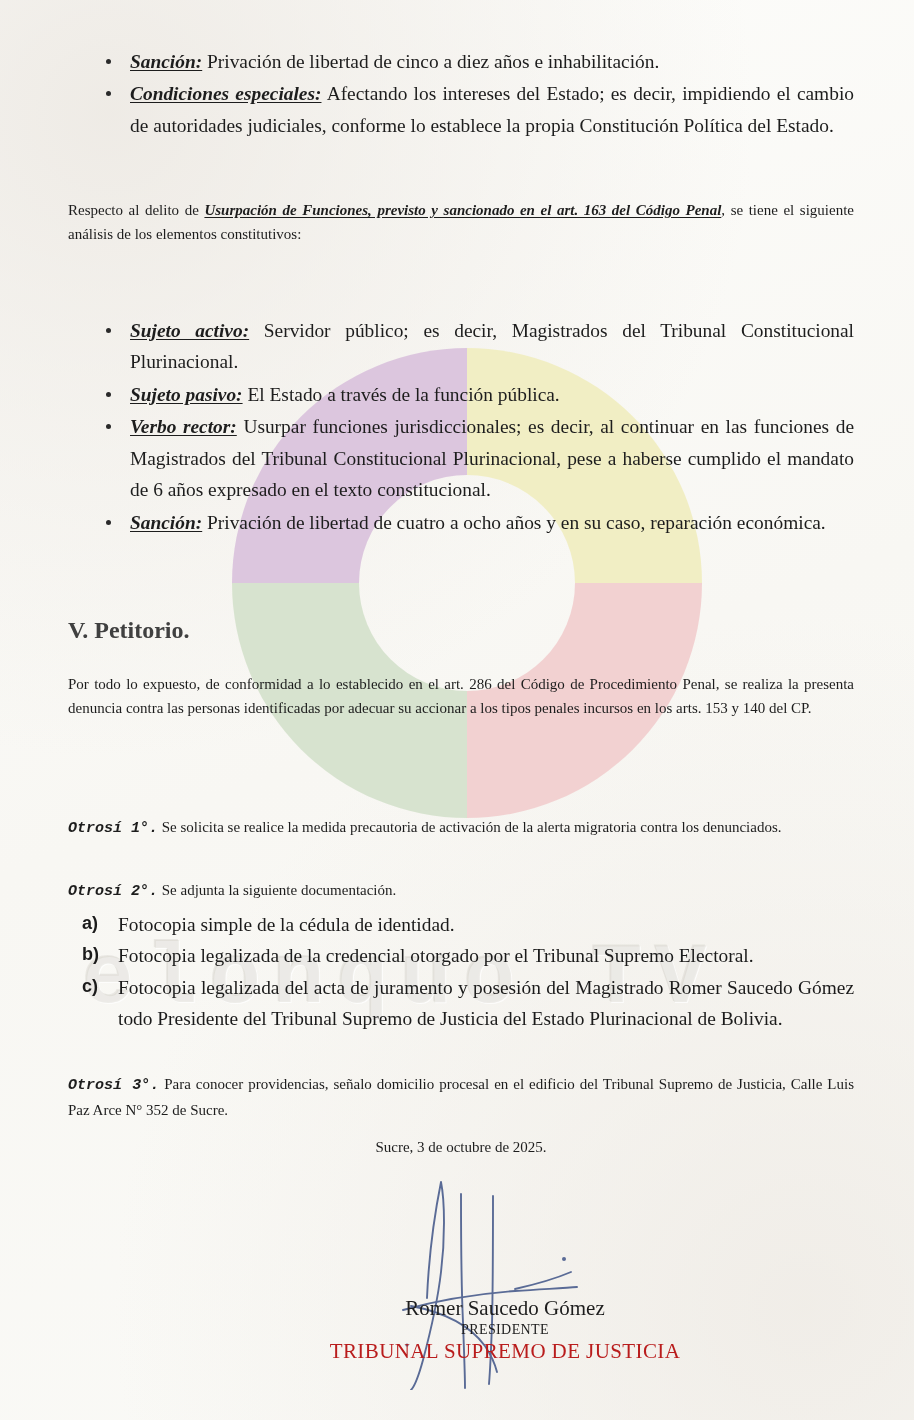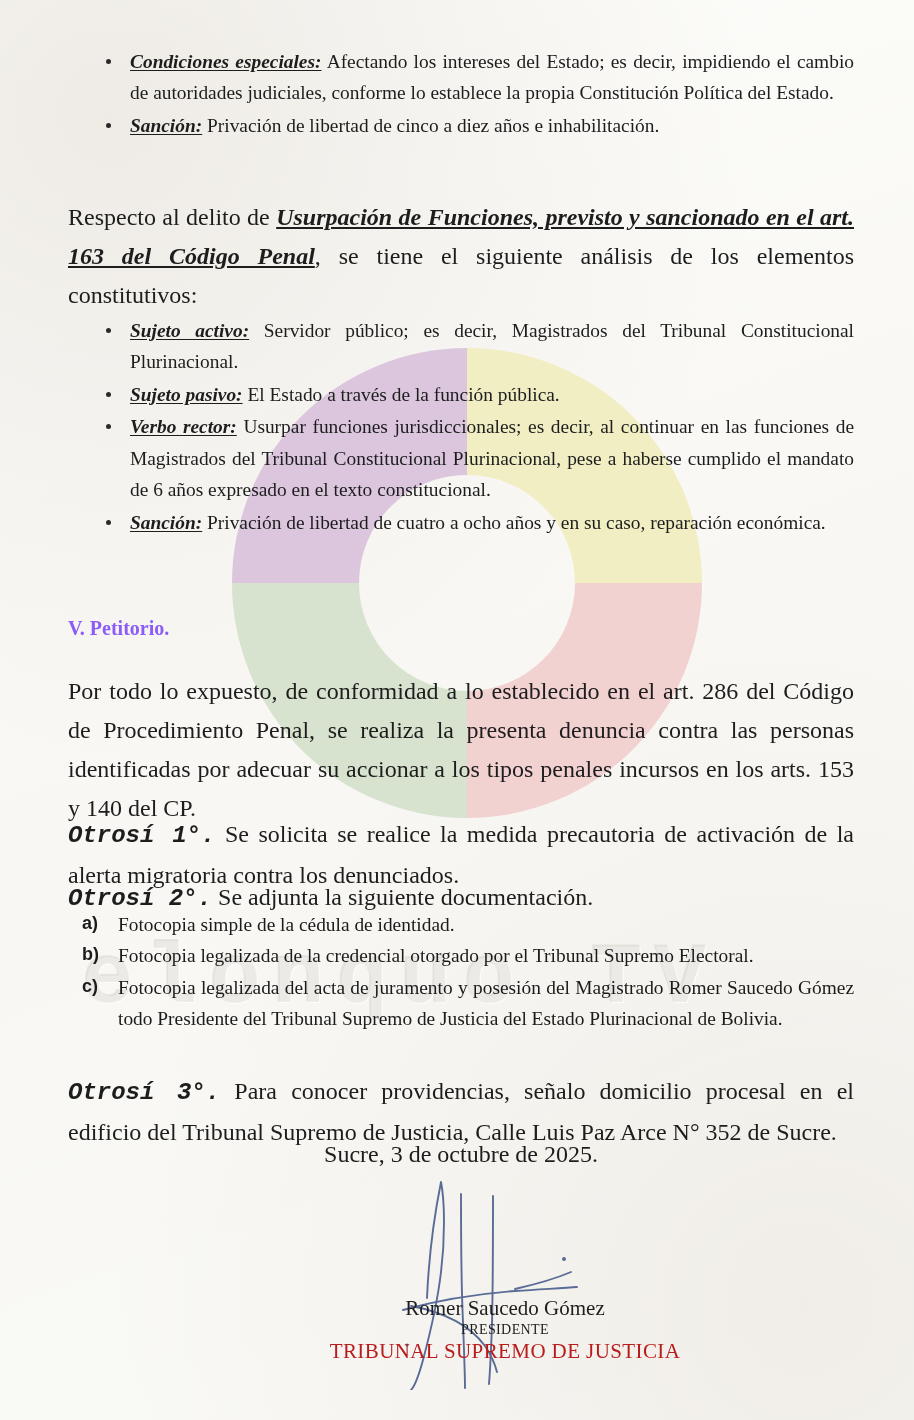--- a/index.html
+++ b/index.html
@@ -62,21 +62,21 @@
   }
 
   
   .content {
     position: relative;
     z-index: 3;
     padding: 0;
   }
 
   .body-text {
-    font-size: 24px;
+    font-size: 15px;
     line-height: 1.62;
     text-align: justify;
     color: #1d1d1d;
   }
 
   .block {
     position: absolute;
     left: 68px;
     width: 786px;
   }
@@ -119,22 +119,22 @@
     text-underline-offset: 2px;
   }
   .otrosi-label {
     font-weight: 700;
     font-style: italic;
     font-family: Liberation Mono, monospace;
   }
 
   .heading {
     font-weight: 700;
-    font-size: 20px;
-    color: #8b5cf6;
+    font-size: 24px;
+    color: #404040;
   }
 
   ol.alpha {
     list-style: none;
     margin: 0;
     padding: 0;
   }
   ol.alpha > li {
     position: relative;
     padding-left: 50px;
@@ -221,22 +221,22 @@
       <path d="M235,241 L470,241 L470,482 L300,482 Z" fill="none"></path>
     </svg>
   </div>
 
   <div class="text-watermark">elonquo TV</div>
 
   <div class="content">
 
     <div class="block" style="top:46px;">
       <ul class="bullets">
+        <li><span class="lead">Sanción:</span><span> Privación de libertad de cinco a diez años e inhabilitación.</span></li>
         <li><span class="lead">Condiciones especiales:</span><span> Afectando los intereses del Estado; es decir, impidiendo el cambio de autoridades judiciales, conforme lo establece la propia Constitución Política del Estado.</span></li>
-        <li><span class="lead">Sanción:</span><span> Privación de libertad de cinco a diez años e inhabilitación.</span></li>
       </ul>
     </div>
 
     <div class="block body-text" style="top:198px;">
       <span>Respecto al delito de </span><span class="strongital">Usurpación de Funciones, previsto y sancionado en el art. 163 del Código Penal</span><span>, se tiene el siguiente análisis de los elementos constitutivos:</span>
     </div>
 
     <div class="block" style="top:315px;">
       <ul class="bullets">
         <li><span class="lead">Sujeto activo:</span><span> Servidor público; es decir, Magistrados del Tribunal Constitucional Plurinacional.</span></li>

